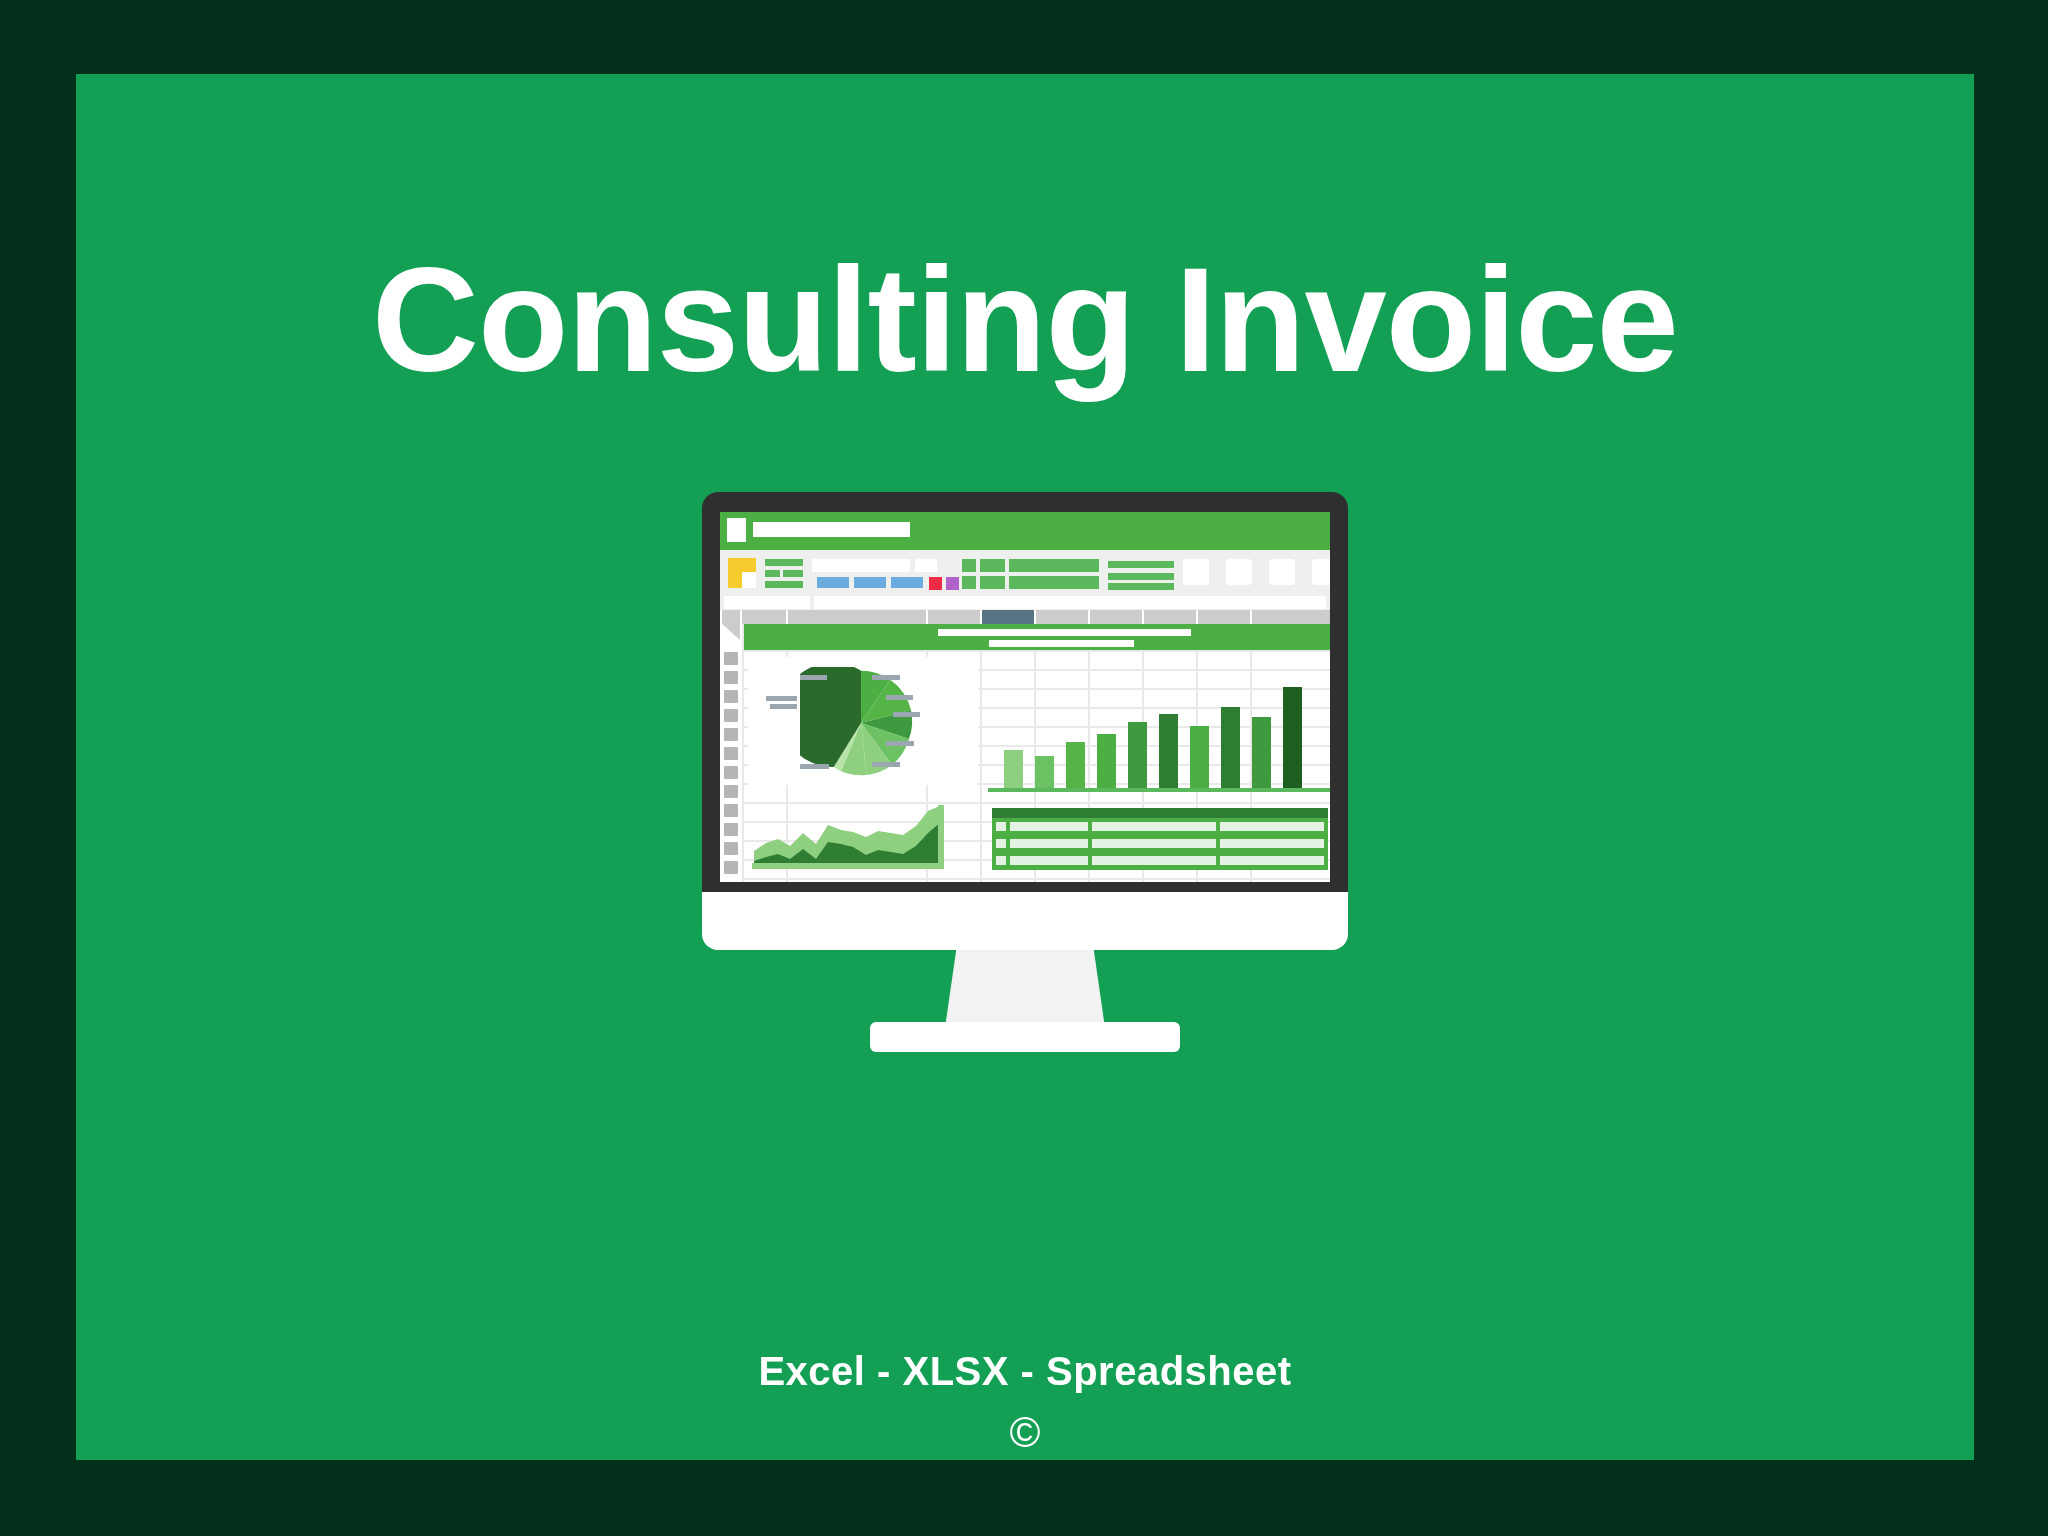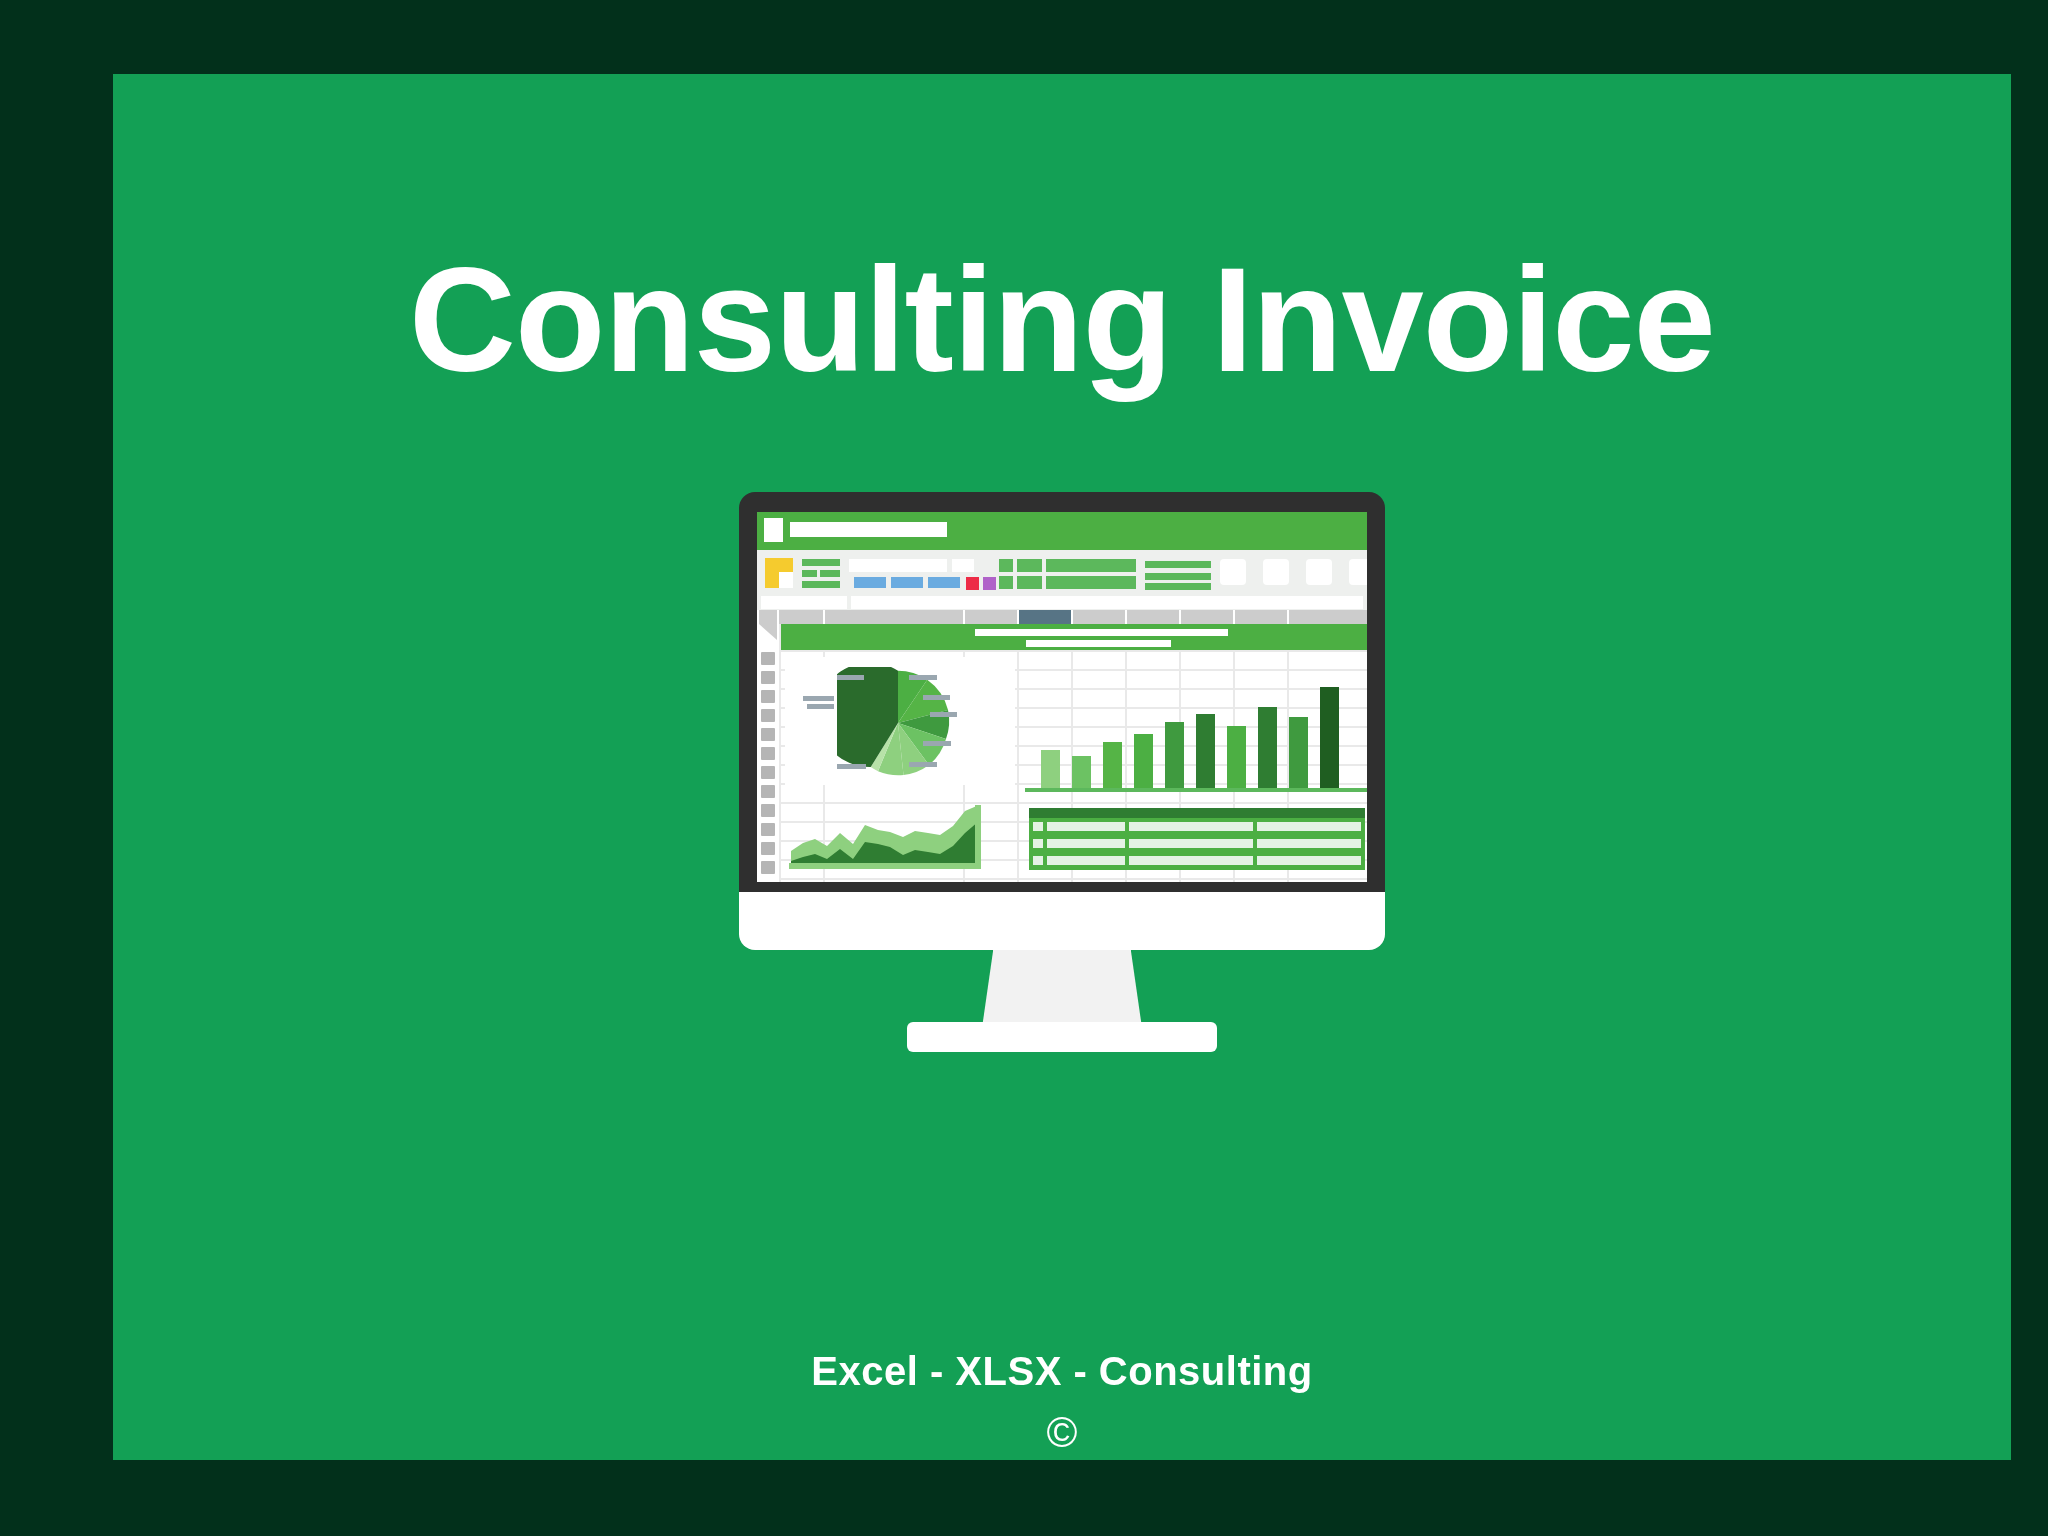--- a/index.html
+++ b/index.html
@@ -24,21 +24,20 @@
   }
 
   
   #panel {
     position: absolute;
     left: 76px;
     top: 74px;
     width: 1898px;
     height: 1386px;
     background: #13a055;
-    margin-left: 37px;
   }
 
   
   #title {
     position: absolute;
     left: 0;
     top: 168px;
     width: 1898px;
     text-align: center;
     color: #ffffff;
@@ -543,18 +542,18 @@
         </div>
       </div>
 
       <div id="chin"></div>
       <div id="stand-top"></div>
       <div id="stand"></div>
       <div id="base"></div>
     </div>
 
     <div id="footer">
-      <div id="footer-text">Excel - XLSX - Consulting</div>
+      <div id="footer-text">Excel - XLSX - Spreadsheet</div>
       <div id="footer-copy">©</div>
     </div>
 
   </div>
 </div>
 
 </body></html>

